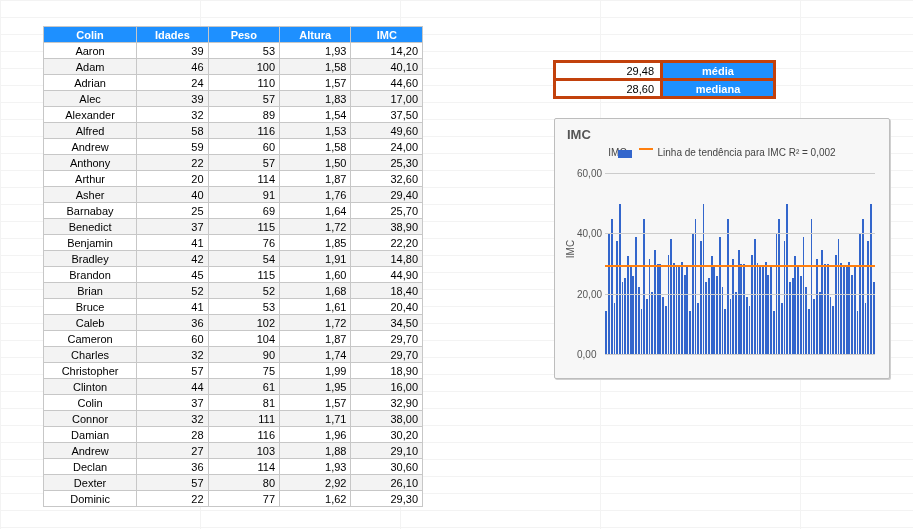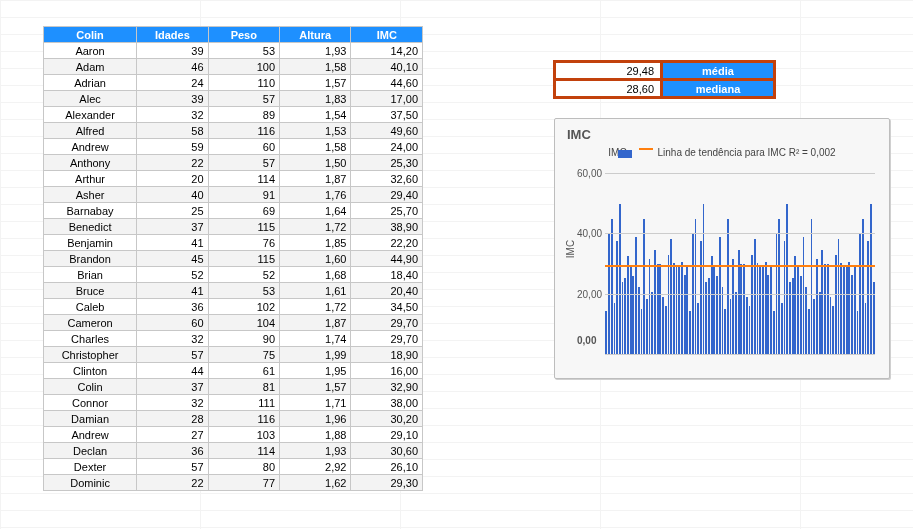--- a/index.html
+++ b/index.html
@@ -144,20 +144,27 @@
           <td>38,90</td>
         </tr>
         <tr>
           <td class="name">Benjamin</td>
           <td>41</td>
           <td>76</td>
           <td>1,85</td>
           <td>22,20</td>
         </tr>
         <tr>
+          <td class="name">Bradley</td>
+          <td>42</td>
+          <td>54</td>
+          <td>1,91</td>
+          <td>14,80</td>
+        </tr>
+        <tr>
           <td class="name">Brandon</td>
           <td>45</td>
           <td>115</td>
           <td>1,60</td>
           <td>44,90</td>
         </tr>
         <tr>
           <td class="name">Brian</td>
           <td>52</td>
           <td>52</td>
@@ -272,21 +279,21 @@
     </table>
 
 <div class="chart-card">
   <div class="chart-title">IMC</div>
   <div class="chart-legend">
     <span class="sw bar"></span><span>IMC</span>
     <span class="sw line"></span><span>Linha de tendência para IMC R² = 0,002</span>
   </div>
   <div class="yaxis-lab">IMC</div>
   <div id="yticks-holder">
-        <div class="ytick" style="top: 221px; font-weight: bold;">0,00</div>
+        <div class="ytick" style="top: 235px;">0,00</div>
         <div class="ytick" style="top: 174.667px;">20,00</div>
         <div class="ytick" style="top: 114.333px;">40,00</div>
         <div class="ytick" style="top: 54px;">60,00</div>
       </div>
   <div class="plot" id="plot">
     <div class="bars" id="bars">
           <div class="bar" style="left: 0.4725px; width: 1.755px; height: 42.8367px;"></div>
           <div class="bar" style="left: 3.1725px; width: 1.755px; height: 120.968px;"></div>
           <div class="bar" style="left: 5.8725px; width: 1.755px; height: 134.543px;"></div>
           <div class="bar" style="left: 8.5725px; width: 1.755px; height: 51.2833px;"></div>

